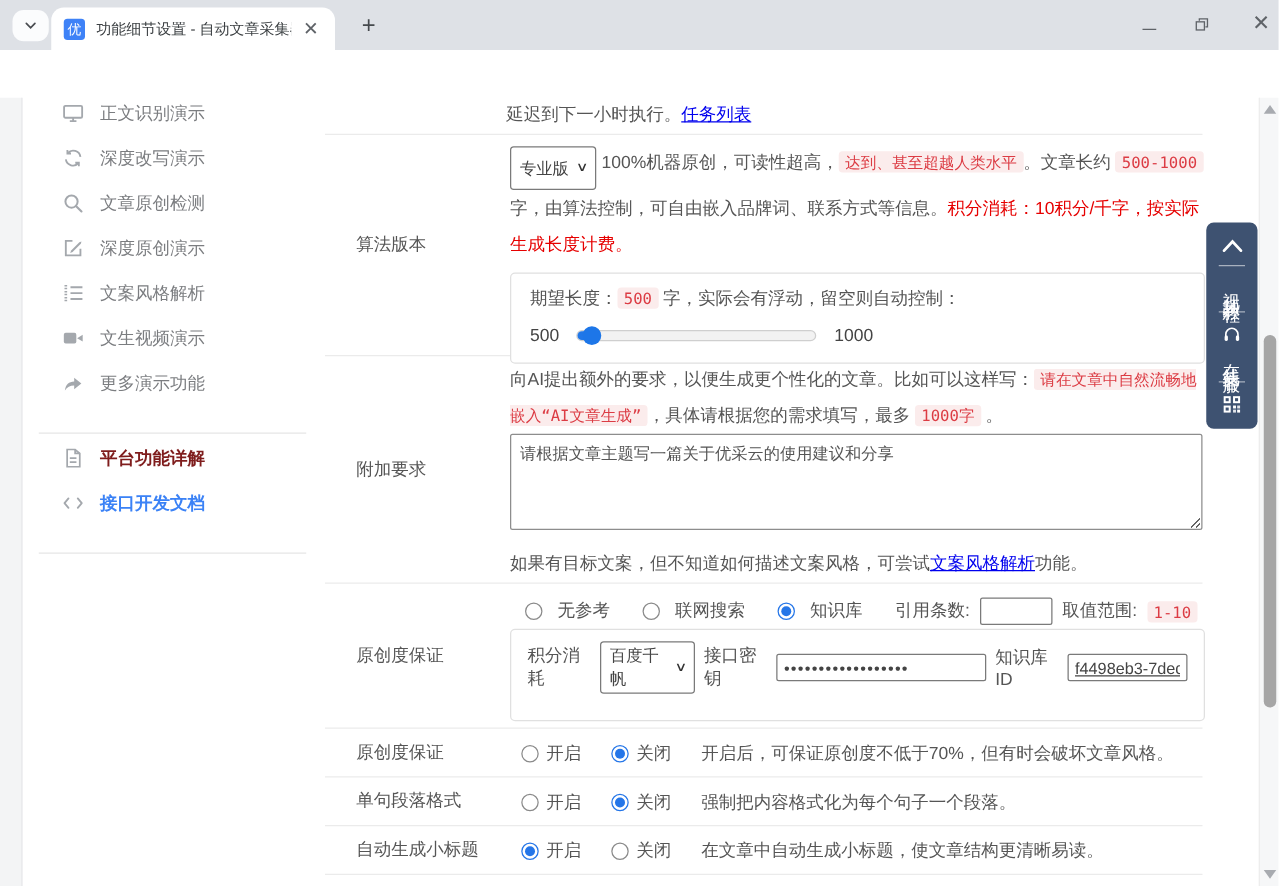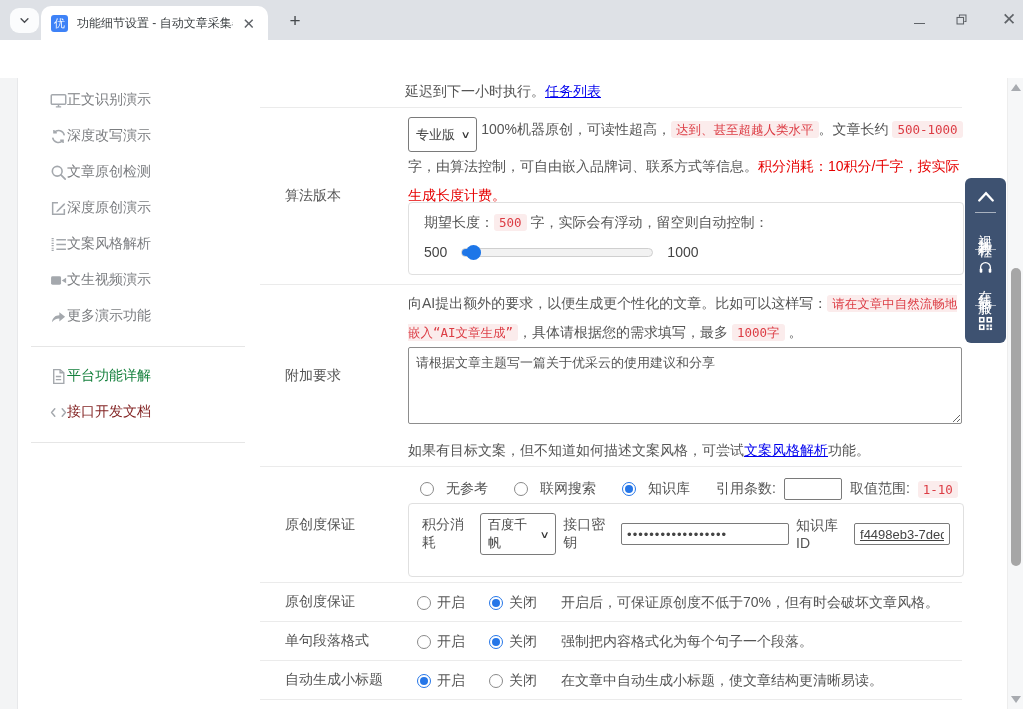--- a/index.html
+++ b/index.html
@@ -25,25 +25,25 @@
   .url-text { font-size:13.5px; color:#202124; margin-left:10px; flex:1; }
   .avatar { position:absolute; right:33px; top:50px; width:23px; height:23px; border-radius:50%; background:#16a085; color:#fff; font-size:11px; display:flex; align-items:center; justify-content:center; }
   .menu-dots { position:absolute; right:12px; top:50px; color:#5f6368; }
 
   
   .page { position:absolute; top:78px; left:0; right:0; bottom:0; background:#fff; overflow:hidden; }
   .left-strip { position:absolute; left:0; top:0; bottom:0; width:18px; background:#f3f4f5; border-right:1px solid #e7e8ea; }
 
   
   .sidebar { position:absolute; left:19px; top:4px; width:238px; }
-  .side-item { height:36px; display:flex; align-items:center; padding-left:31px; font-size:14px; color:#7b7d80; cursor:pointer; }
+  .side-item { height:36px; display:flex; padding-left:31px; gap:13px; font-size:14px; color:#7b7d80; cursor:pointer; }
   .side-item .ic { color:#a4a8ad; width:17px; height:17px; flex:0 0 auto; }
   .side-div { border:none; border-top:1px solid #e6e6e6; margin:12px 12px 11px 12px; }
-  .red-link { color:#15803d; }
-  .green-link { color:#7f1d1d; }
+  .red-link { color:#7f1d1d;font-weight:bold; }
+  .green-link { color:#3b82f6;font-weight:bold; }
 
   
   .content { position:absolute; left:260px; top:0; width:702px; height:631px; font-size:14px; color:#555; }
   .row { position:absolute; left:0; right:0; border-bottom:1px solid #ebebeb; }
   .row-label { position:absolute; left:25px; top:50%; transform:translateY(-50%); color:#555; }
   .codebit { font-family:"DejaVu Sans Mono","Liberation Mono",monospace; font-size:12.5px; color:#dc3c44; background:#fbecec; padding:1px 5px; border-radius:3px; }
   .redtext { color:#e60000; }
   .bluelink { color:#0000ee; text-decoration:underline; cursor:pointer; }
   .desc-p { position:absolute; left:148px; width:556px; line-height:29px; }
 
@@ -229,21 +229,21 @@
 
     <div class="row" style="top:30px; height:177px;">
       <span class="row-label">算法版本</span>
       <p class="desc-p" style="top:7px;">
         <span class="selbox">
             <span>专业版</span>
             <span class="car">∨</span>
           </span>
         <span>100%机器原创，可读性超高，</span><span class="codebit">达到、甚至超越人类水平</span><span>。文章长约 </span><span class="codebit">500-1000</span><span> 字，由算法控制，可自由嵌入品牌词、联系方式等信息。</span><span class="redtext">积分消耗：10积分/千字，按实际生成长度计费。</span>
       </p>
-      <div class="inner-box" style="top:94px; height:73px;">
+      <div class="inner-box" style="top:110px; height:73px;">
         <div>
           <span>期望长度：</span><span class="codebit">500</span><span> 字，实际会有浮动，留空则自动控制：</span>
         </div>
         <div class="slider-row">
           <span>500</span>
           <div class="slider-track">
             <div class="slider-fill"></div>
             <div class="slider-thumb"></div>
           </div>
           <span>1000</span>

